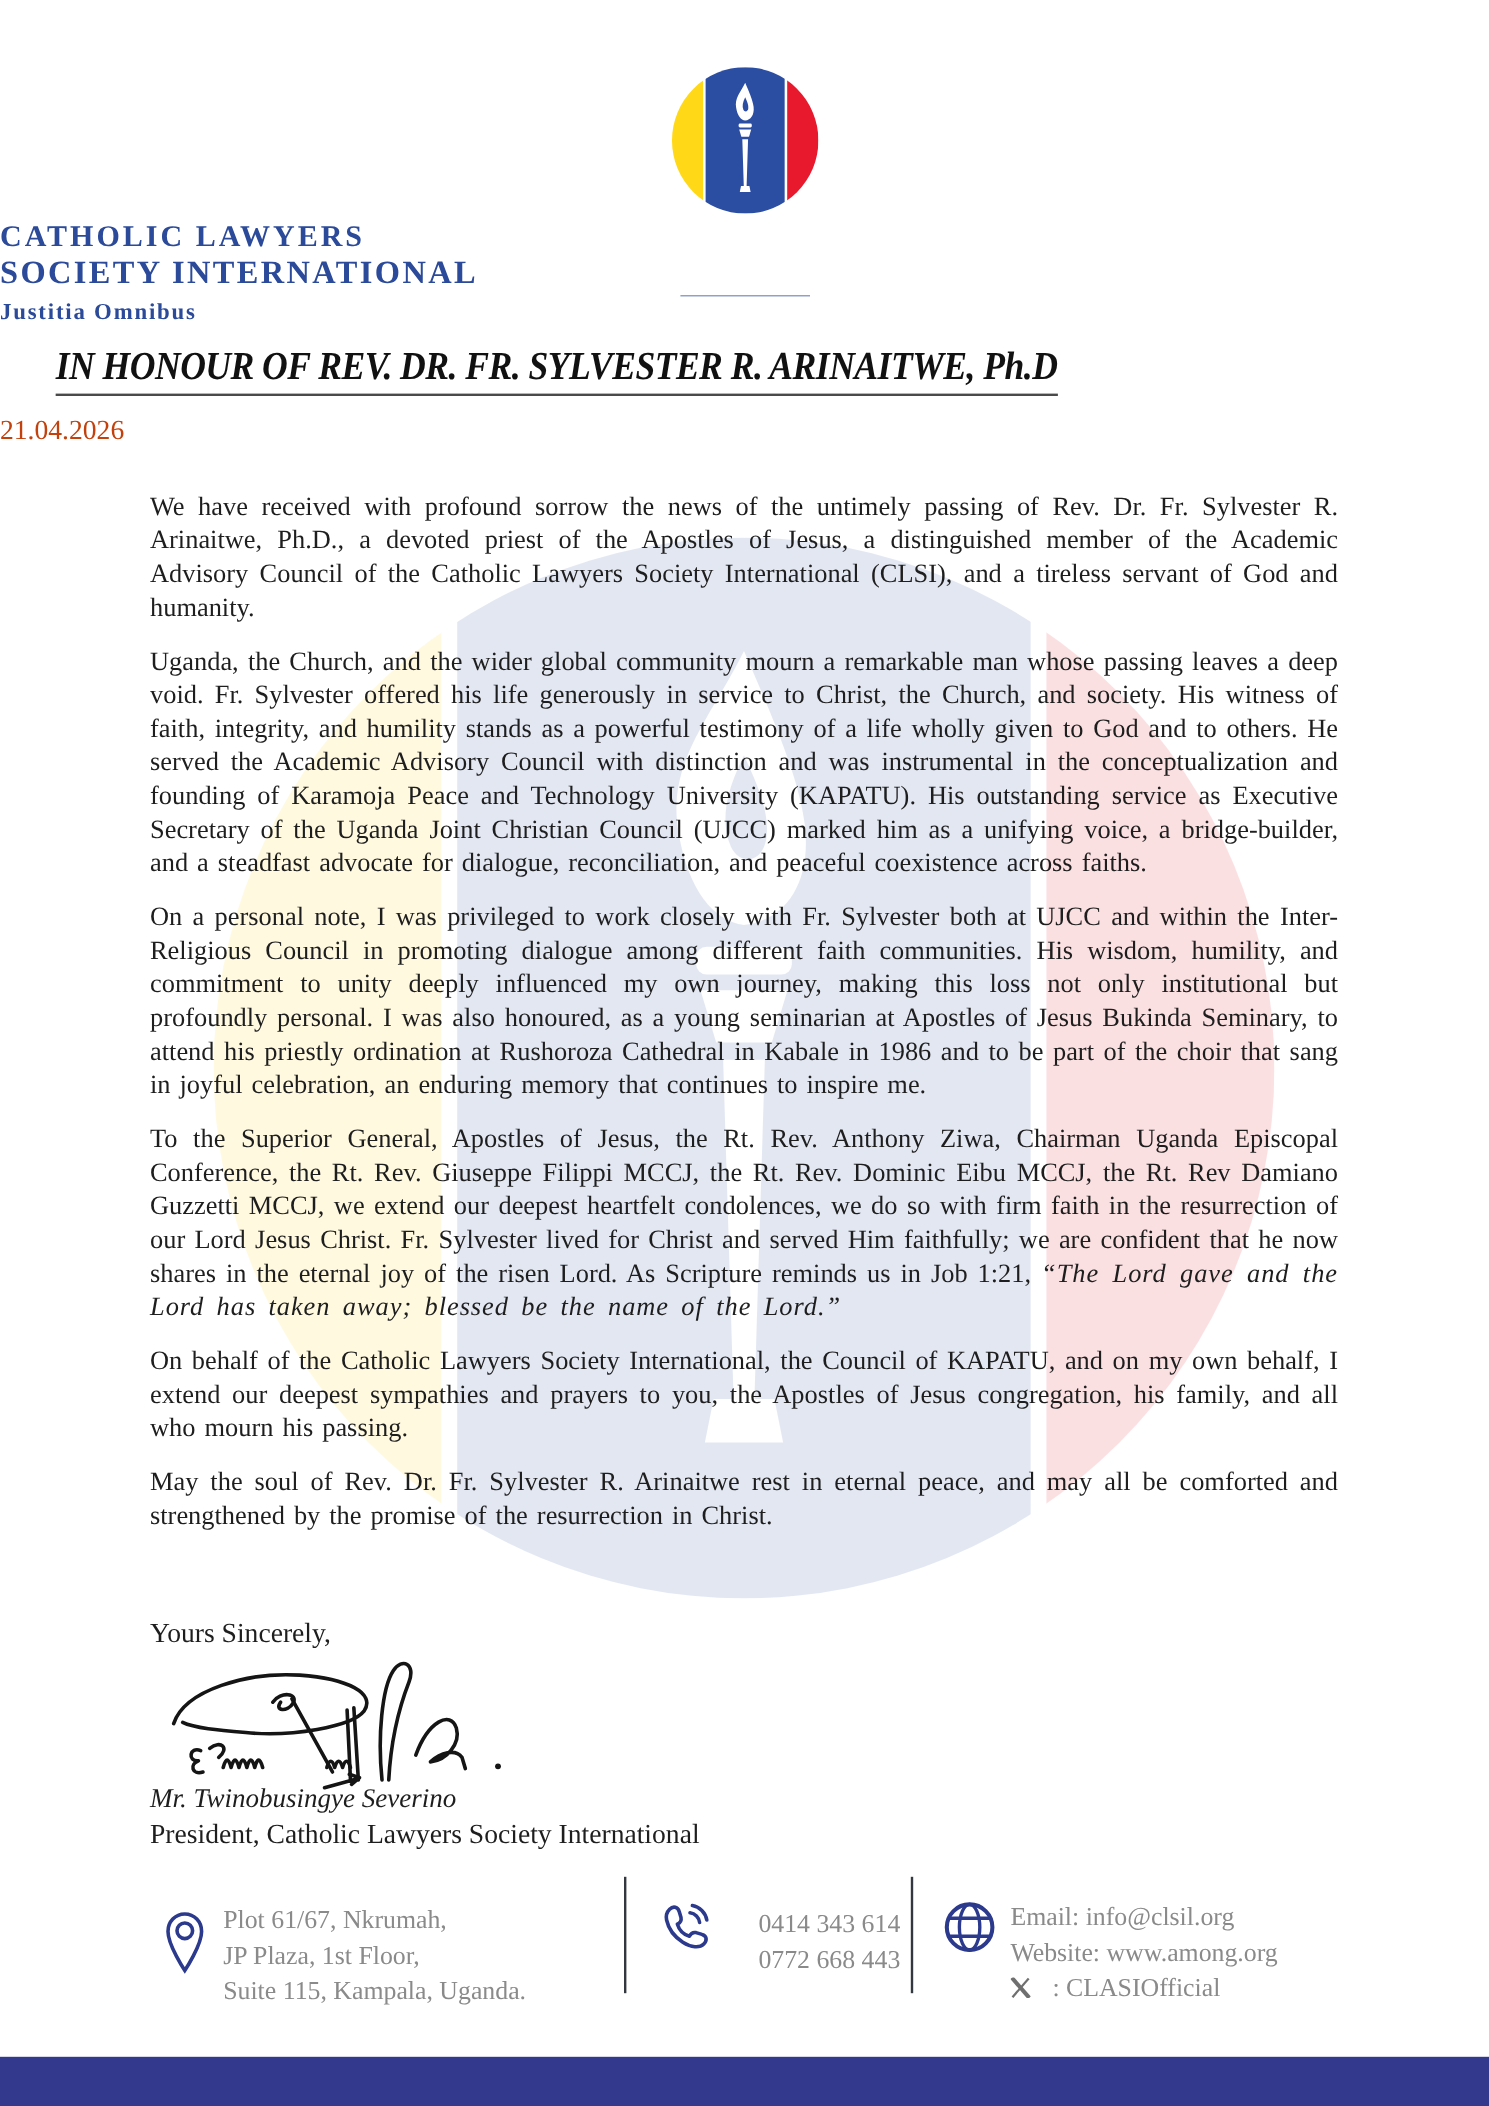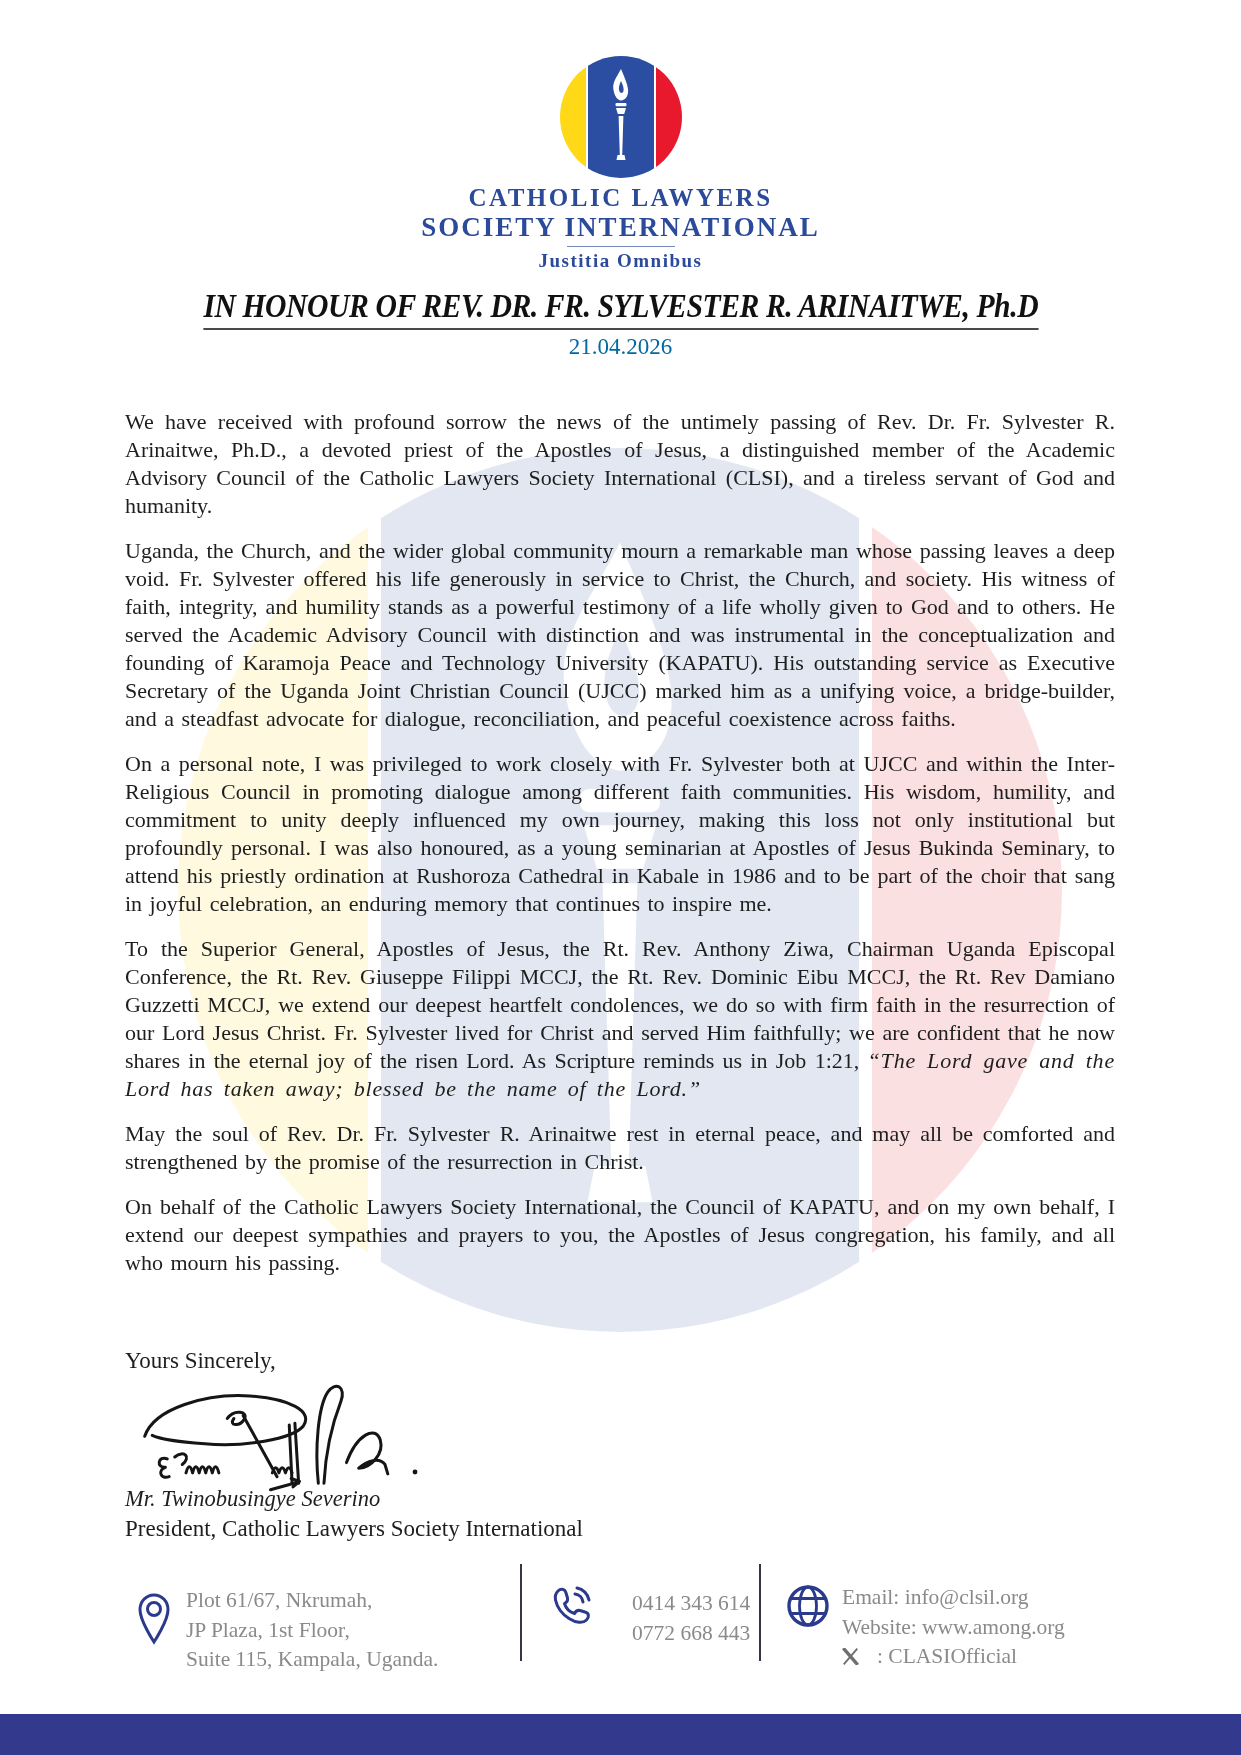--- a/index.html
+++ b/index.html
@@ -15,33 +15,33 @@
   .logo{position:absolute; border-radius:50%; overflow:hidden; display:flex;}
   .stripe{height:100%;}
   .s-y{width:21.5%;background:var(--logo_yellow);}
   .s-g{width:1.5%;background:#ffffff;}
   .s-b{width:54%;background:var(--logo_blue);}
   .s-r{width:21.5%;background:var(--logo_red);}
   .torch{position:absolute; left:50%; top:9%; transform:translateX(-50%); width:25%; height:82%;}
   .logo-header{left:560px; top:56px; width:122px; height:122px;}
   .logo-wm{left:178px; top:448px; width:884px; height:884px; opacity:0.13;}
   
-  .org1,.org2,.motto,.title-row,.date{position:absolute; left:0; width:100%; text-align:center;}
+  .org1,.org2,.motto,.title-row,.date{position:absolute; left:0; width:100%; text-align:left;}
   .org1{top:184px; font-size:25px; font-weight:bold; letter-spacing:2.5px; color:var(--navy);}
   .org2{top:212px; font-size:27px; font-weight:bold; letter-spacing:2px; color:var(--navy);}
   .motto-rule{position:absolute; left:50%; transform:translateX(-50%); top:246px; width:108px; height:1px; background:var(--navy); opacity:.65;}
   .motto{top:250px; font-size:19px; font-weight:bold; letter-spacing:1.5px; color:var(--navy);}
   
   .title-row{top:288px;font-style:italic;}
   .title-text{
     display:inline-block; transform:scaleX(0.9); transform-origin:center;
     font-size:33px; font-weight:bold; color:#111; letter-spacing:-0.5px;
     border-bottom:2px solid #4a4a4a; padding-bottom:3px;
   }
-  .date{top:334px; font-size:23px; color:#0369a1;}
+  .date{top:346px; font-size:23px; color:#c2410c;}
   
   .body{position:absolute; left:125px; width:990px; top:408px; font-size:22px; line-height:28px; text-align:justify; word-spacing:2px;}
   .body p{margin:0 0 17px 0;}
   .quote{font-style:italic; letter-spacing:0.8px; word-spacing:4px;}
   
   .valediction{position:absolute; left:125px; top:1348px; font-size:23px;}
   .signature{position:absolute; left:128px; top:1380px; width:330px; height:122px;}
   .signer-name{position:absolute; left:125px; top:1486px; font-size:22.5px;font-style:italic;}
   .signer-title{position:absolute; left:125px; top:1516px; font-size:23px;}
   
@@ -102,22 +102,22 @@
   <div class="title-row">
     <span class="title-text">IN HONOUR OF REV. DR. FR. SYLVESTER R. ARINAITWE, Ph.D</span>
   </div>
   <div class="date">21.04.2026</div>
 
   <div class="body">
     <p>We have received with profound sorrow the news of the untimely passing of Rev. Dr. Fr. Sylvester R. Arinaitwe, Ph.D., a devoted priest of the Apostles of Jesus, a distinguished member of the Academic Advisory Council of the Catholic Lawyers Society International (CLSI), and a tireless servant of God and humanity.</p>
     <p>Uganda, the Church, and the wider global community mourn a remarkable man whose passing leaves a deep void. Fr. Sylvester offered his life generously in service to Christ, the Church, and society. His witness of faith, integrity, and humility stands as a powerful testimony of a life wholly given to God and to others. He served the Academic Advisory Council with distinction and was instrumental in the conceptualization and founding of Karamoja Peace and Technology University (KAPATU). His outstanding service as Executive Secretary of the Uganda Joint Christian Council (UJCC) marked him as a unifying voice, a bridge-builder, and a steadfast advocate for dialogue, reconciliation, and peaceful coexistence across faiths.</p>
     <p>On a personal note, I was privileged to work closely with Fr. Sylvester both at UJCC and within the Inter-Religious Council in promoting dialogue among different faith communities. His wisdom, humility, and commitment to unity deeply influenced my own journey, making this loss not only institutional but profoundly personal. I was also honoured, as a young seminarian at Apostles of Jesus Bukinda Seminary, to attend his priestly ordination at Rushoroza Cathedral in Kabale in 1986 and to be part of the choir that sang in joyful celebration, an enduring memory that continues to inspire me.</p>
     <p><span>To the Superior General, Apostles of Jesus, the Rt. Rev. Anthony Ziwa, Chairman Uganda Episcopal Conference, the Rt. Rev. Giuseppe Filippi MCCJ, the Rt. Rev. Dominic Eibu MCCJ, the Rt. Rev Damiano Guzzetti MCCJ, we extend our deepest heartfelt condolences, we do so with firm faith in the resurrection of our Lord Jesus Christ. Fr. Sylvester lived for Christ and served Him faithfully; we are confident that he now shares in the eternal joy of the risen Lord. As Scripture reminds us in Job 1:21, </span><span class="quote">“The Lord gave and the Lord has taken away; blessed be the name of the Lord.”</span></p>
+    <p>On behalf of the Catholic Lawyers Society International, the Council of KAPATU, and on my own behalf, I extend our deepest sympathies and prayers to you, the Apostles of Jesus congregation, his family, and all who mourn his passing.</p>
     <p>May the soul of Rev. Dr. Fr. Sylvester R. Arinaitwe rest in eternal peace, and may all be comforted and strengthened by the promise of the resurrection in Christ.</p>
-    <p>On behalf of the Catholic Lawyers Society International, the Council of KAPATU, and on my own behalf, I extend our deepest sympathies and prayers to you, the Apostles of Jesus congregation, his family, and all who mourn his passing.</p>
   </div>
 
   <div class="valediction">Yours Sincerely,</div>
   <svg class="signature" viewBox="0 0 340 130" fill="none" stroke="#151515" stroke-width="3.2" stroke-linecap="round" stroke-linejoin="round">
     <path d="M12,60 C22,30 78,14 124,17 C166,20 192,33 181,49 C170,63 116,72 76,68 C52,66 30,64 20,59"></path>
     <path d="M100,41 C107,31 123,33 118,42 C113,50 101,49 107,41"></path>
     <path d="M117,38 L153,103"></path>
     <path d="M36,84 C26,80 24,94 34,93 C26,96 28,106 38,103"></path>
     <path d="M44,82 C54,74 62,82 52,90"></path>
     <path d="M56,99 q3.5,-13 7,0 q3.5,-13 7,0 q3.5,-13 7,0 q3.5,-13 7,0 q3.5,-13 7,0"></path>

